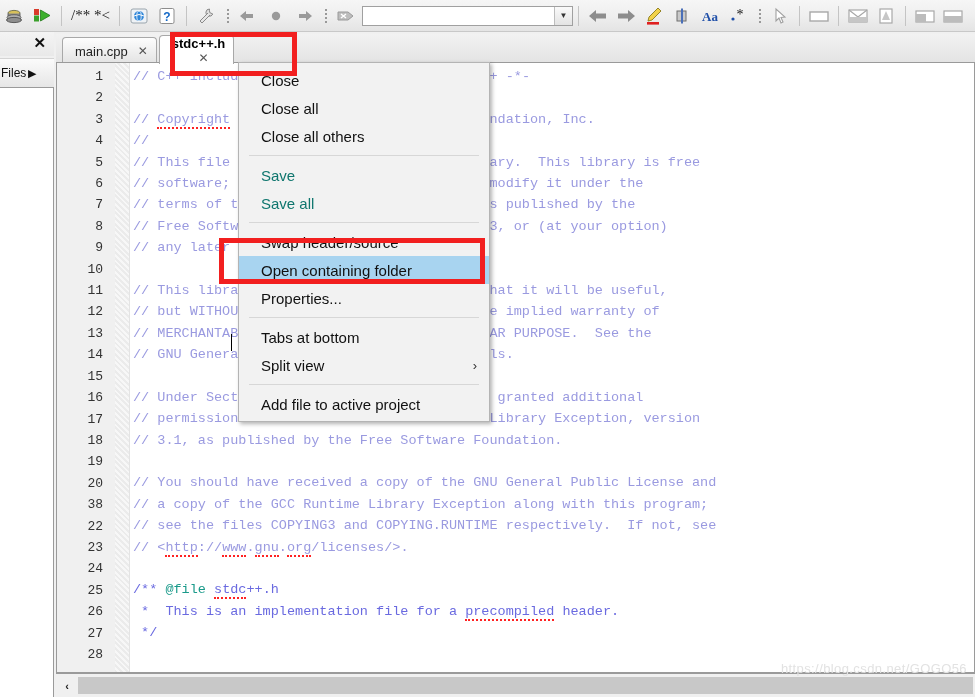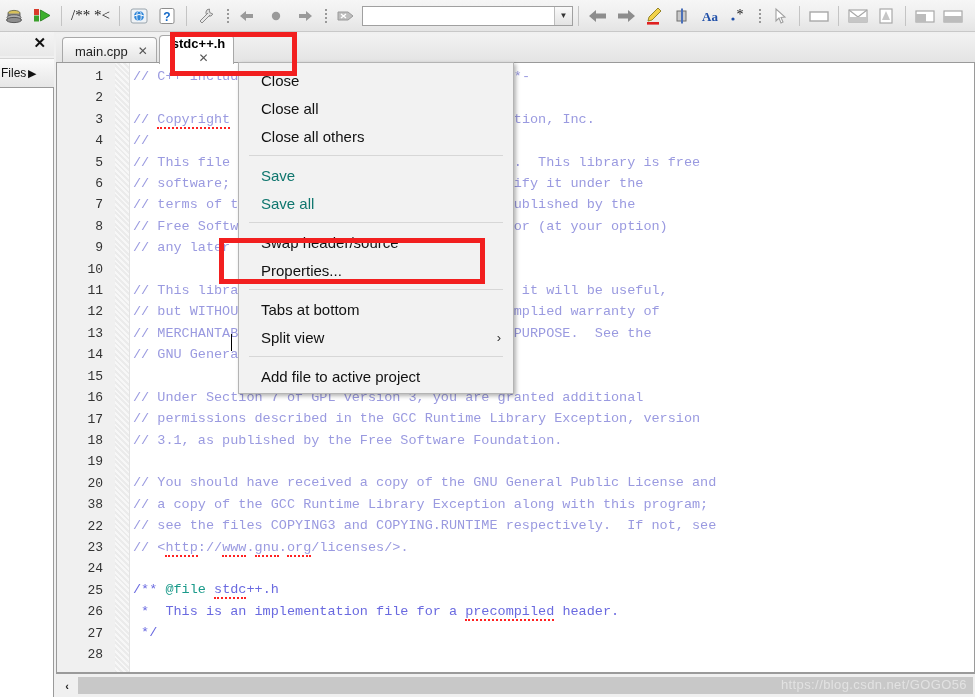--- a/index.html
+++ b/index.html
@@ -258,21 +258,21 @@
   .hs-track {
     flex: 1; height: 17px;
     background: #c8c8c8;
     margin-right: 2px;
   }
 
   
   .ctxmenu {
     position: absolute;
     left: 238px; top: 62px;
-    width: 276px;
+    width: 252px;
     background: #f2f2f2;
     border: 1px solid #b4b4b4;
     box-shadow: 2px 2px 4px rgba(0,0,0,0.30);
     z-index: 40;
     padding: 3px 0 3px 0;
     box-sizing: border-box;
   }
   .mi {
     height: 28px;
     display: flex; align-items: center;
@@ -306,21 +306,21 @@
     box-sizing: border-box;
     z-index: 60;
     pointer-events: none;
   }
   #redbox-tab  { left: 170px; top: 32px;  width: 127px; height: 44px; }
   #redbox-menu { left: 219px; top: 238px; width: 266px; height: 46px; }
 
   
   .watermark {
     position: absolute;
-    right: 8px; bottom: 5px;
+    right: 8px; bottom: 21px;
     font-size: 13px;
     color: #e2e2e2;
     font-family: "Liberation Sans", sans-serif;
     letter-spacing: 0.4px;
     z-index: 55;
     white-space: nowrap;
   }
 
   
   svg { display:block; }
@@ -603,20 +603,23 @@
       <div class="mi disabled">
         <span>Save</span>
       </div>
       <div class="mi disabled">
         <span>Save all</span>
       </div>
       <div class="msep"></div>
       <div class="mi">
         <span>Swap header/source</span>
       </div>
+      <div class="mi hl">
+        <span>Open containing folder</span>
+      </div>
       <div class="mi">
         <span>Properties...</span>
       </div>
       <div class="msep"></div>
       <div class="mi">
         <span>Tabs at bottom</span>
       </div>
       <div class="mi">
         <span>Split view</span>
         <span class="sub">›</span>

